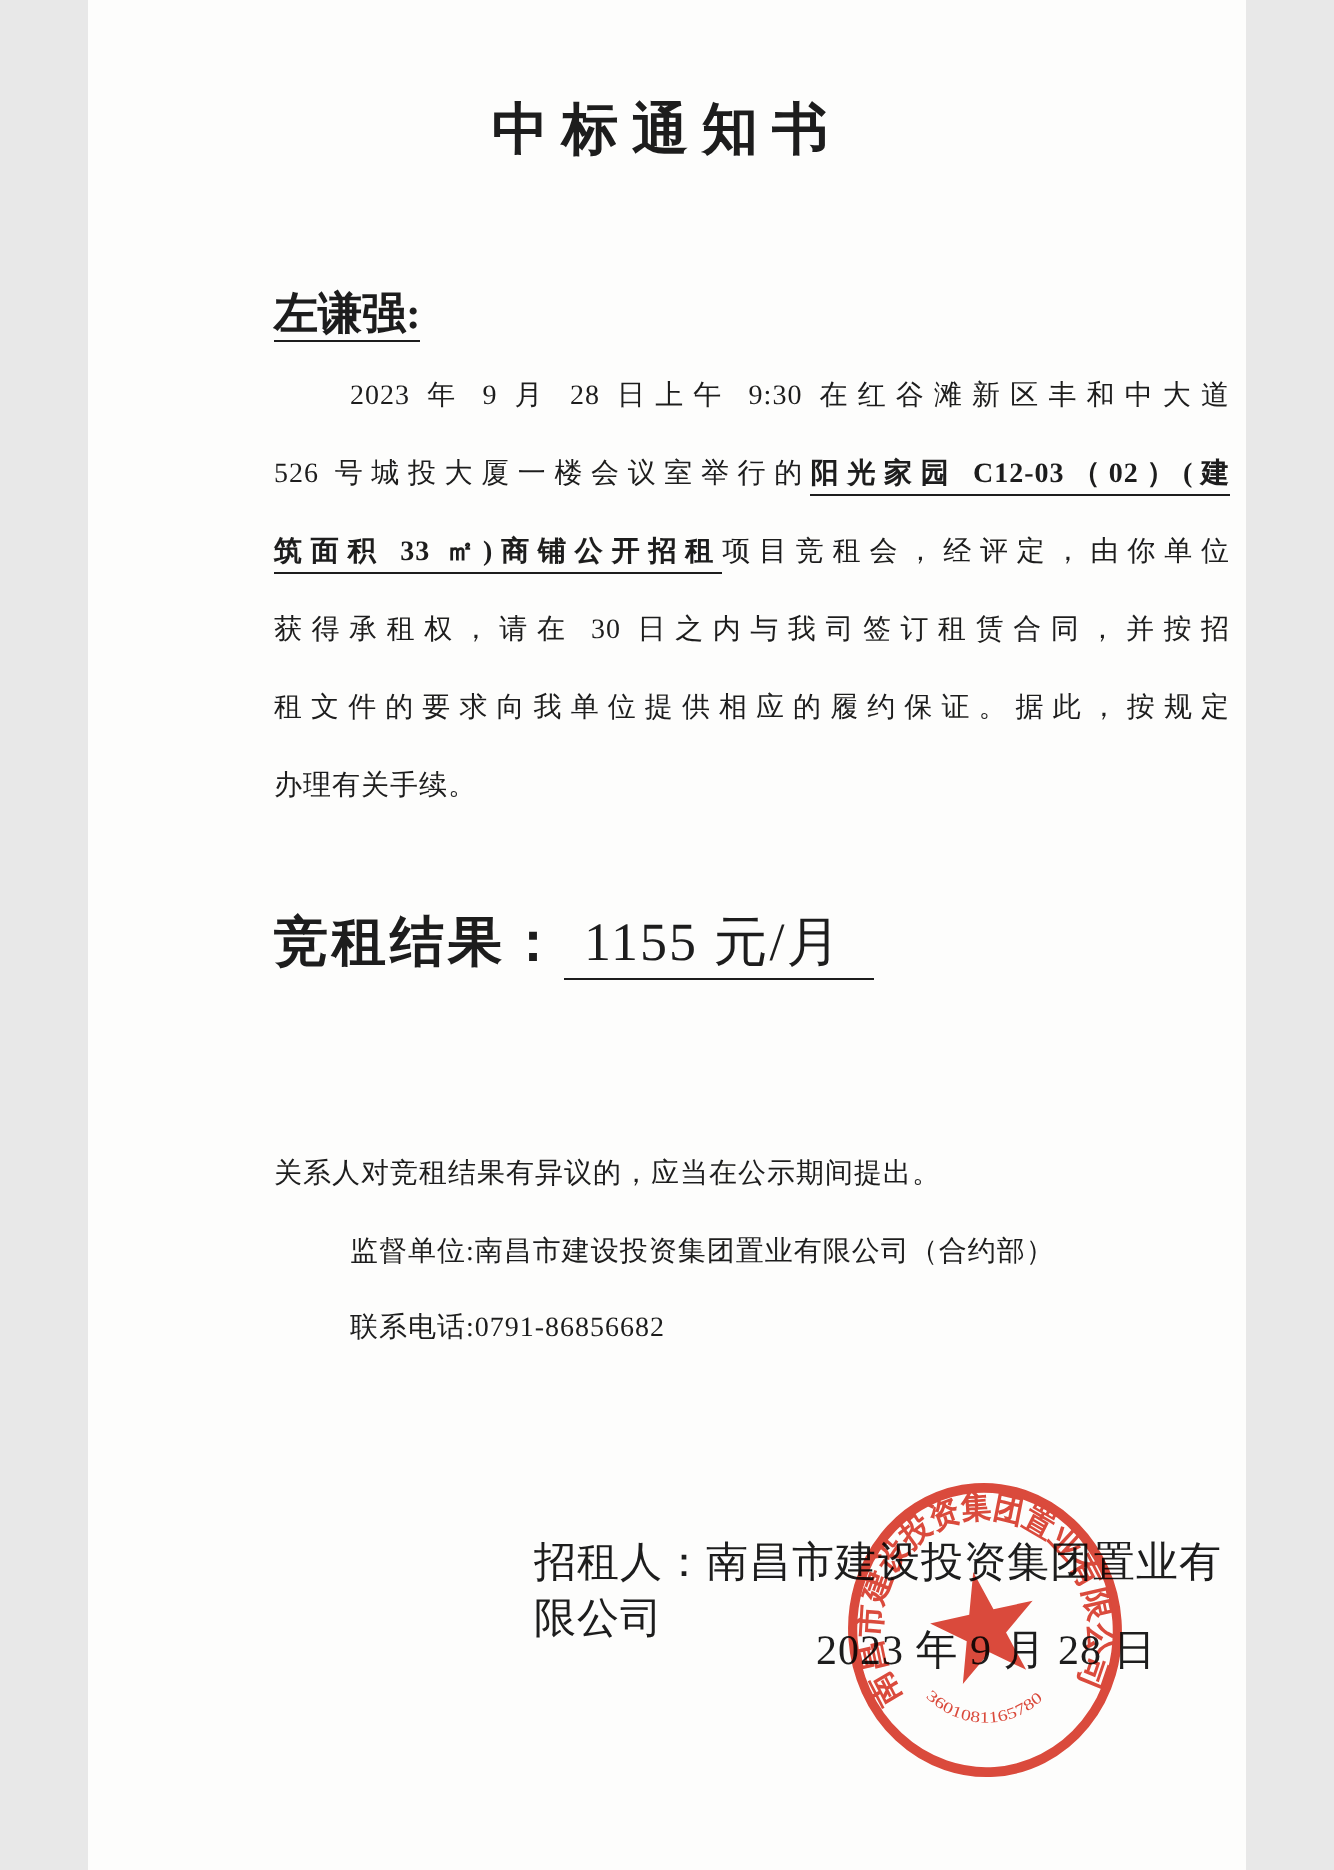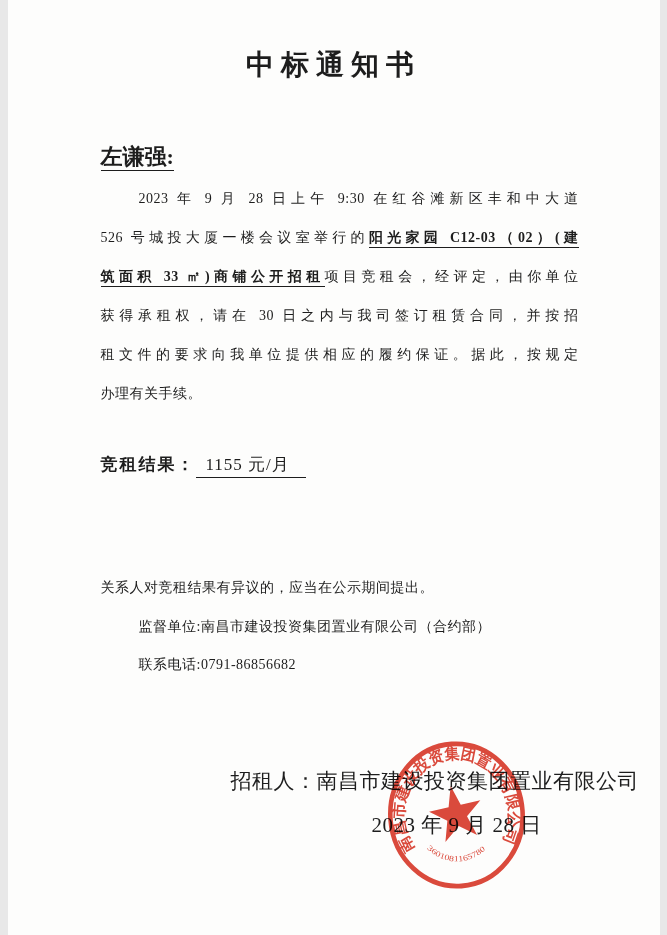--- a/index.html
+++ b/index.html
@@ -1,18 +1,18 @@
 <!DOCTYPE html>
 <html><head>
 <meta charset="utf-8">
 <style>
   html,body{margin:0;padding:0;background:#e8e8e8;}
   .page{
     position:relative;
-    width:652px;height:935px;
+    width:579px;height:935px;
     margin:0 auto;
     background:#fdfdfc;
     overflow:hidden;
     font-family:"Liberation Serif","DejaVu Serif",serif;
     color:#1d1d1d;
   }
   .title{
     position:absolute;top:46px;left:0;width:100%;
     margin:0;text-align:center;
     font-size:28px;font-weight:700;letter-spacing:7px;
@@ -34,21 +34,21 @@
     white-space:normal;
     text-align:justify;
     text-align-last:justify;
   }
   .indent{text-indent:38px;}
   .em{
     font-weight:700;
     border-bottom:1.6px solid #1d1d1d;
     padding-bottom:2px;
   }
-  .result-line{position:absolute;left:93px;top:453px;font-size:17px;}
+  .result-line{position:absolute;left:93px;top:453px;font-size:27px;}
   .result-label{font-weight:700;letter-spacing:2px;}
   .result-value{
     border-bottom:1.6px solid #1d1d1d;
     padding:0 16px 3px 10px;
     letter-spacing:1px;
   }
   .sig-lessor{position:absolute;left:223px;top:767px;font-size:21px;letter-spacing:0.5px;}
   .sig-date{position:absolute;left:364px;top:811px;font-size:21px;letter-spacing:0.5px;}
   .stamp{
     position:absolute;left:375px;top:736px;

